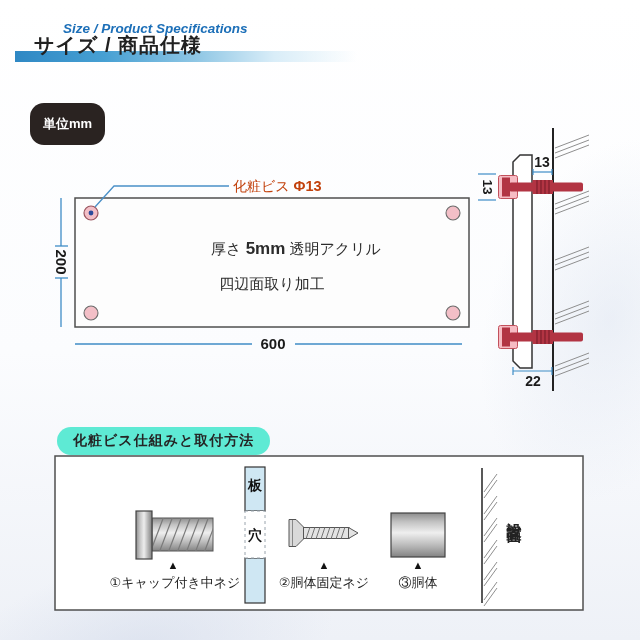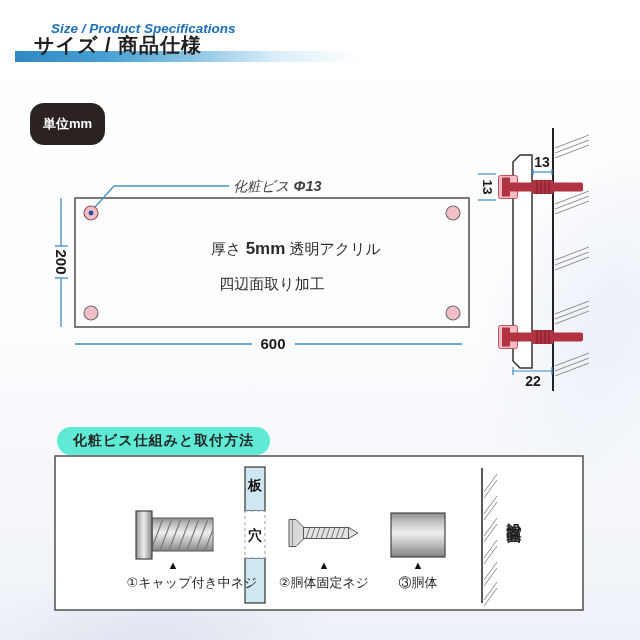--- a/index.html
+++ b/index.html
@@ -10,40 +10,40 @@
   }
   .abs{position:absolute;}
   
   .bg-wave1{left:440px;top:60px;width:340px;height:520px;border-radius:50%;
     background:radial-gradient(closest-side,rgba(208,218,234,0.38),rgba(208,218,234,0) 72%);
     transform:rotate(18deg);z-index:0;}
   .bg-wave2{left:-140px;top:520px;width:560px;height:260px;border-radius:50%;
     background:radial-gradient(closest-side,rgba(205,214,232,0.5),rgba(205,214,232,0) 70%);
     transform:rotate(-12deg);z-index:0;}
   
-  .title-en{left:51px;top:21px;font-size:13.5px;font-style:italic;font-weight:700;
+  .title-en{left:63px;top:21px;font-size:13.5px;font-style:italic;font-weight:700;
     color:#1c6fb8;z-index:4;}
   .title-bar{left:15px;top:51px;width:360px;height:11px;z-index:1;
     background:linear-gradient(90deg,#2f88c4 0%,#47a0d3 25%,#8ec6e4 50%,#d9edf8 72%,rgba(255,255,255,0) 95%);}
   .title-ja{left:34px;top:32px;font-size:20px;font-weight:bold;color:#212121;
     letter-spacing:1px;z-index:4;}
   .unit-badge{left:30px;top:103px;background:#2a2321;color:#fff;font-size:13px;
     font-weight:700;padding:12px 13px;border-radius:14px;z-index:4;}
   
   .panel-text{left:75px;top:239px;width:394px;text-align:center;color:#2b2b2b;z-index:4;}
   .panel-text .l1{font-size:15px;padding-left:48px;}
   .panel-text .l1 b{font-size:17px;}
   .panel-text .l2{font-size:15px;margin-top:16px;}
-  .callout-label{left:233px;top:178px;font-size:14px;color:#404040;z-index:4;white-space:nowrap;font-style:italic;}
+  .callout-label{left:233px;top:178px;font-size:14px;color:#c2410c;z-index:4;white-space:nowrap;}
   .callout-label b{font-size:14.5px;}
   
   .pill-heading{left:57px;top:427px;background:#5eead4;color:#252525;font-size:14px;
     font-weight:700;padding:5px 16px;border-radius:14px;letter-spacing:1px;z-index:4;}
   .part-label{top:574px;font-size:13px;color:#222;text-align:center;z-index:4;white-space:nowrap;}
-  .pl1{left:92px;width:200px;text-align:center;}
+  .pl1{left:75px;width:200px;text-align:center;}
   .pl2{left:244px;width:160px;}
   .pl3{left:368px;width:100px;font-family:Liberation Serif, serif;}
   .marker{top:559px;width:16px;font-size:11px;color:#111;text-align:center;z-index:4;}
   .mk1{left:165px;} .mk2{left:316px;} .mk3{left:410px;}
   .surface-label{left:504px;top:511px;height:80px;writing-mode:vertical-rl;
     font-size:15px;font-weight:700;color:#222;letter-spacing:3px;z-index:4;}
   svg.overlay{position:absolute;left:0;top:0;z-index:3;pointer-events:none;}
 </style>
 </head>
 <body>

